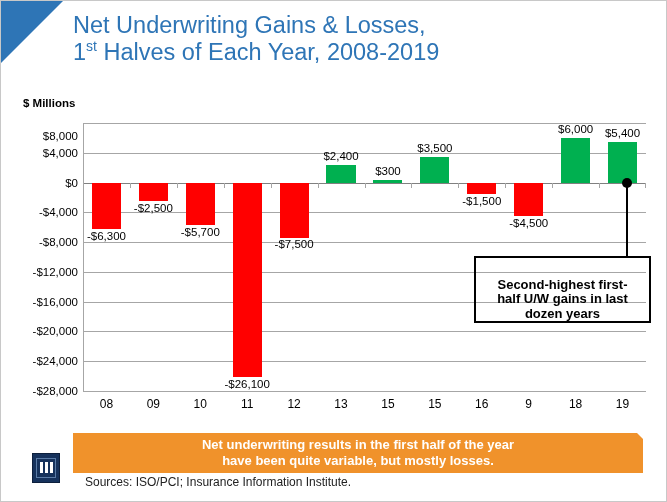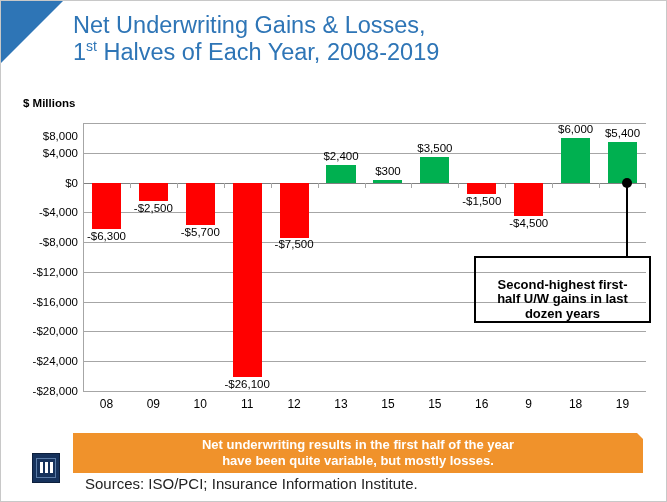--- a/index.html
+++ b/index.html
@@ -234,21 +234,21 @@
     display: block;
     width: 3px;
     height: 11px;
     background: #ffffff;
   }
   
   #sources {
     position: absolute;
     left: 84px;
     top: 474px;
-    font-size: 15px;
+    font-size: 12px;
     color: #222222;
     white-space: nowrap;
   }
 </style>
 </head>
 <body>
 
 <div id="slide">
 
   <div id="corner-triangle"></div>

